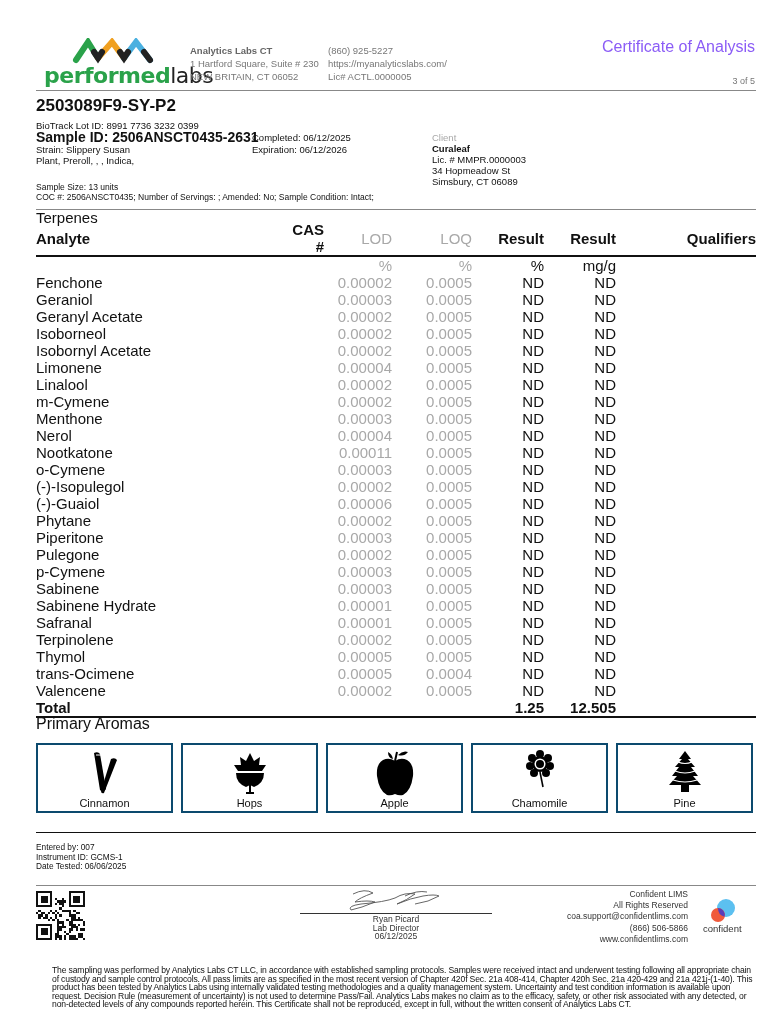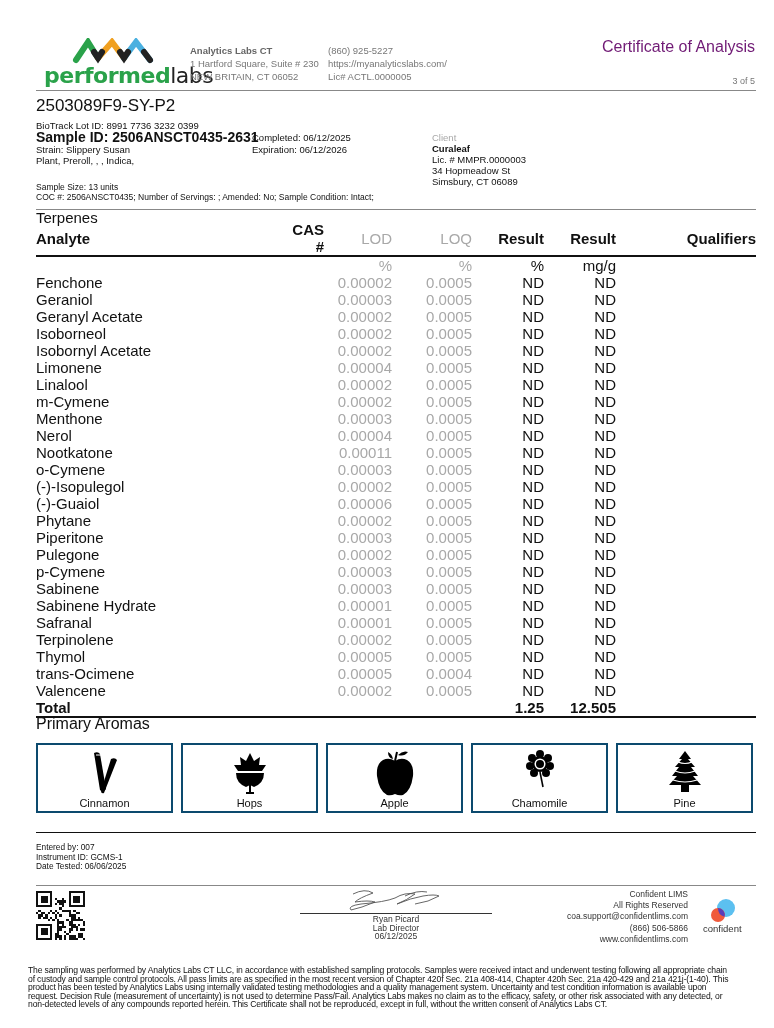--- a/index.html
+++ b/index.html
@@ -6,24 +6,24 @@
   body { width: 774px; height: 1028px; position: relative; font-family: "Liberation Sans", sans-serif; color: #111; overflow: hidden; }
   .abs { position: absolute; }
   .gray { color: #777; }
   .lgray { color: #a8a8a8; }
   
   .logo-text { font-family: "DejaVu Sans", sans-serif; font-size: 22px; letter-spacing: -0.5px; }
   .logo-text .g { color: #2aa24a; font-weight: bold; }
   .logo-text .k { color: #222; font-weight: normal; }
   .hdr-col { font-size: 9.5px; line-height: 13px; color: #777; }
   .hdr-col b { color: #666; }
-  .cert-title { font-size: 16px; color: #701a75; }
+  .cert-title { font-size: 16px; color: #8b5cf6; }
   .hr { position: absolute; left: 36px; right: 18px; height: 0; border-top: 1px solid #888; }
   .hr.dark { border-top: 2px solid #111; }
-  .id-big { font-size: 17px; font-weight: normal; }
+  .id-big { font-size: 17px; font-weight: bold; }
   .small { font-size: 9.5px; line-height: 11px; }
   .section-title { font-size: 15px; }
   
   table.terp { position: absolute; left: 36px; top: 221px; width: 720px; border-collapse: collapse; font-size: 15px; }
   table.terp th { font-weight: bold; text-align: right; padding: 0; height: 13px; border-bottom: 2px solid #111; }
   table.terp th.l { text-align: left; }
   table.terp td { padding: 0; height: 15.35px; text-align: right; }
   table.terp td.l { text-align: left; }
   table.terp tr.total td { font-weight: bold; border-bottom: 2px solid #111; }
   .c-an { width: 250px; } .c-cas { width: 38px; } .c-lod { width: 68px; } .c-loq { width: 80px; }
@@ -628,19 +628,19 @@
   <div>(866) 506-5866</div>
   <div>www.confidentlims.com</div>
 </div>
 <svg class="abs" style="left:708px;top:898px" width="30" height="26" viewBox="0 0 30 26">
   <circle cx="18" cy="10" r="9" fill="#5cc0f0"></circle>
   <circle cx="10" cy="17" r="7" fill="#f05a3c"></circle>
   <path d="M10 10 A7 7 0 0 1 16.5 18.8 A9 9 0 0 1 10 10 Z" fill="#5a3cb8"></path>
 </svg>
 <div class="abs" style="left:703px;top:923px;font-size:9.5px;color:#333">confident</div>
 
-<div class="abs disclaimer" style="left:28px;top:966px;width:720px">
+<div class="abs disclaimer" style="left:52px;top:966px;width:720px">
   <div>The sampling was performed by Analytics Labs CT LLC, in accordance with established sampling protocols. Samples were received intact and underwent testing following all appropriate chain</div>
   <div>of custody and sample control protocols. All pass limits are as specified in the most recent version of Chapter 420f Sec. 21a 408-414, Chapter 420h Sec. 21a 420-429 and 21a 421j-(1-40). This</div>
   <div>product has been tested by Analytics Labs using internally validated testing methodologies and a quality management system. Uncertainty and test condition information is available upon</div>
   <div>request. Decision Rule (measurement of uncertainty) is not used to determine Pass/Fail. Analytics Labs makes no claim as to the efficacy, safety, or other risk associated with any detected, or</div>
   <div>non-detected levels of any compounds reported herein. This Certificate shall not be reproduced, except in full, without the written consent of Analytics Labs CT.</div>
 </div>
 
 </body></html>

